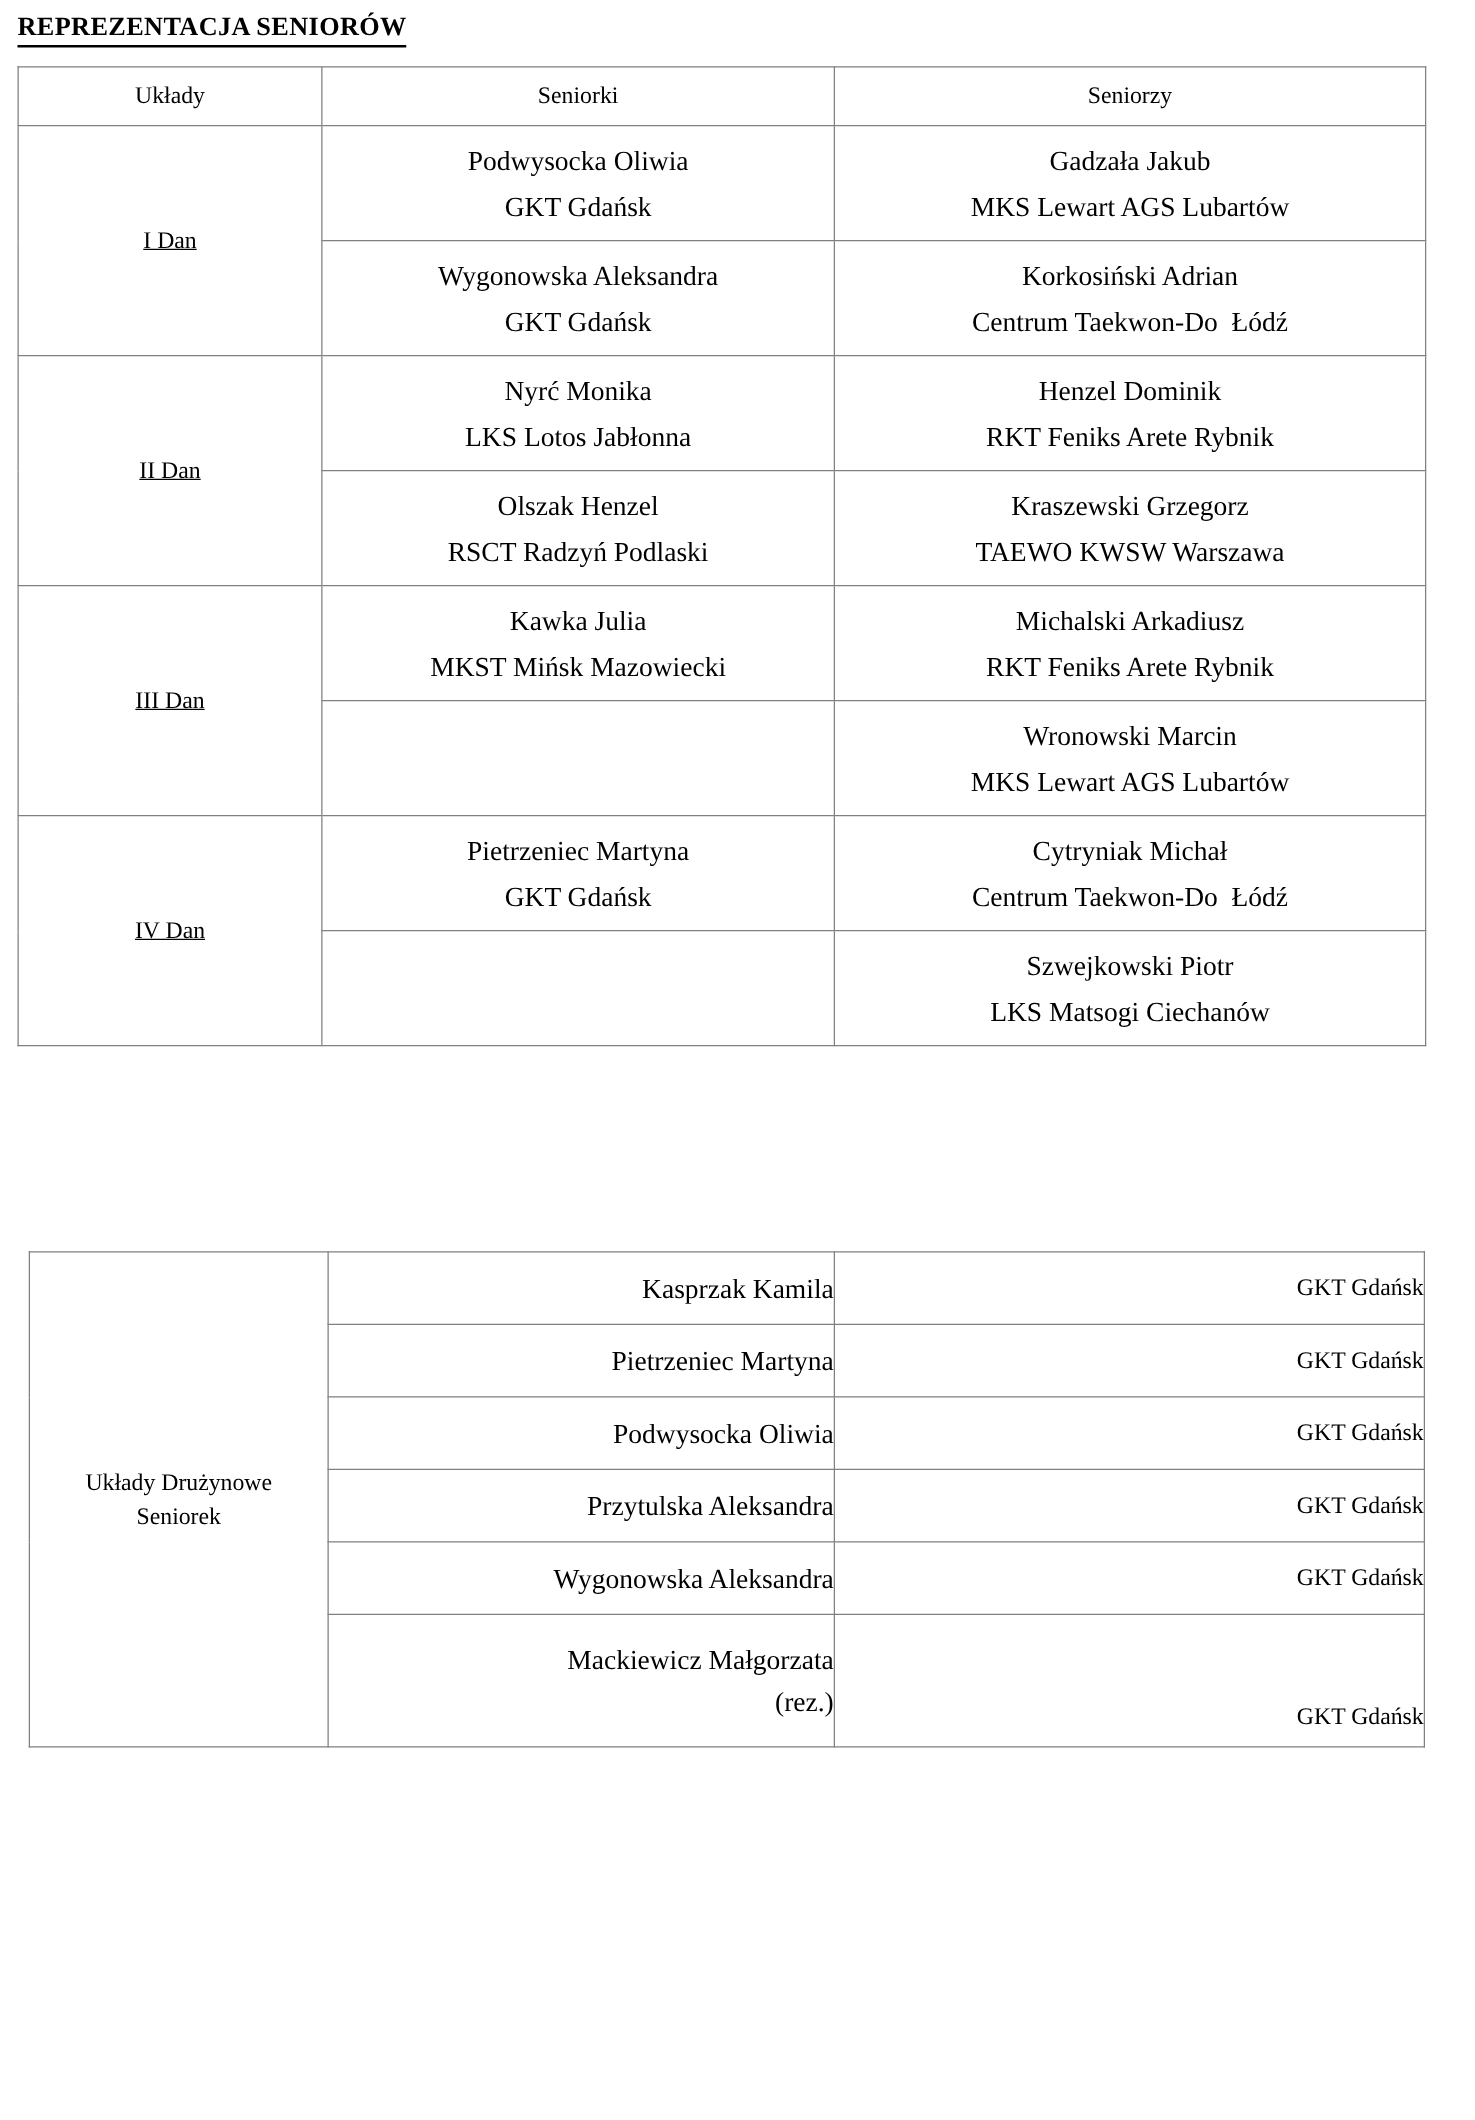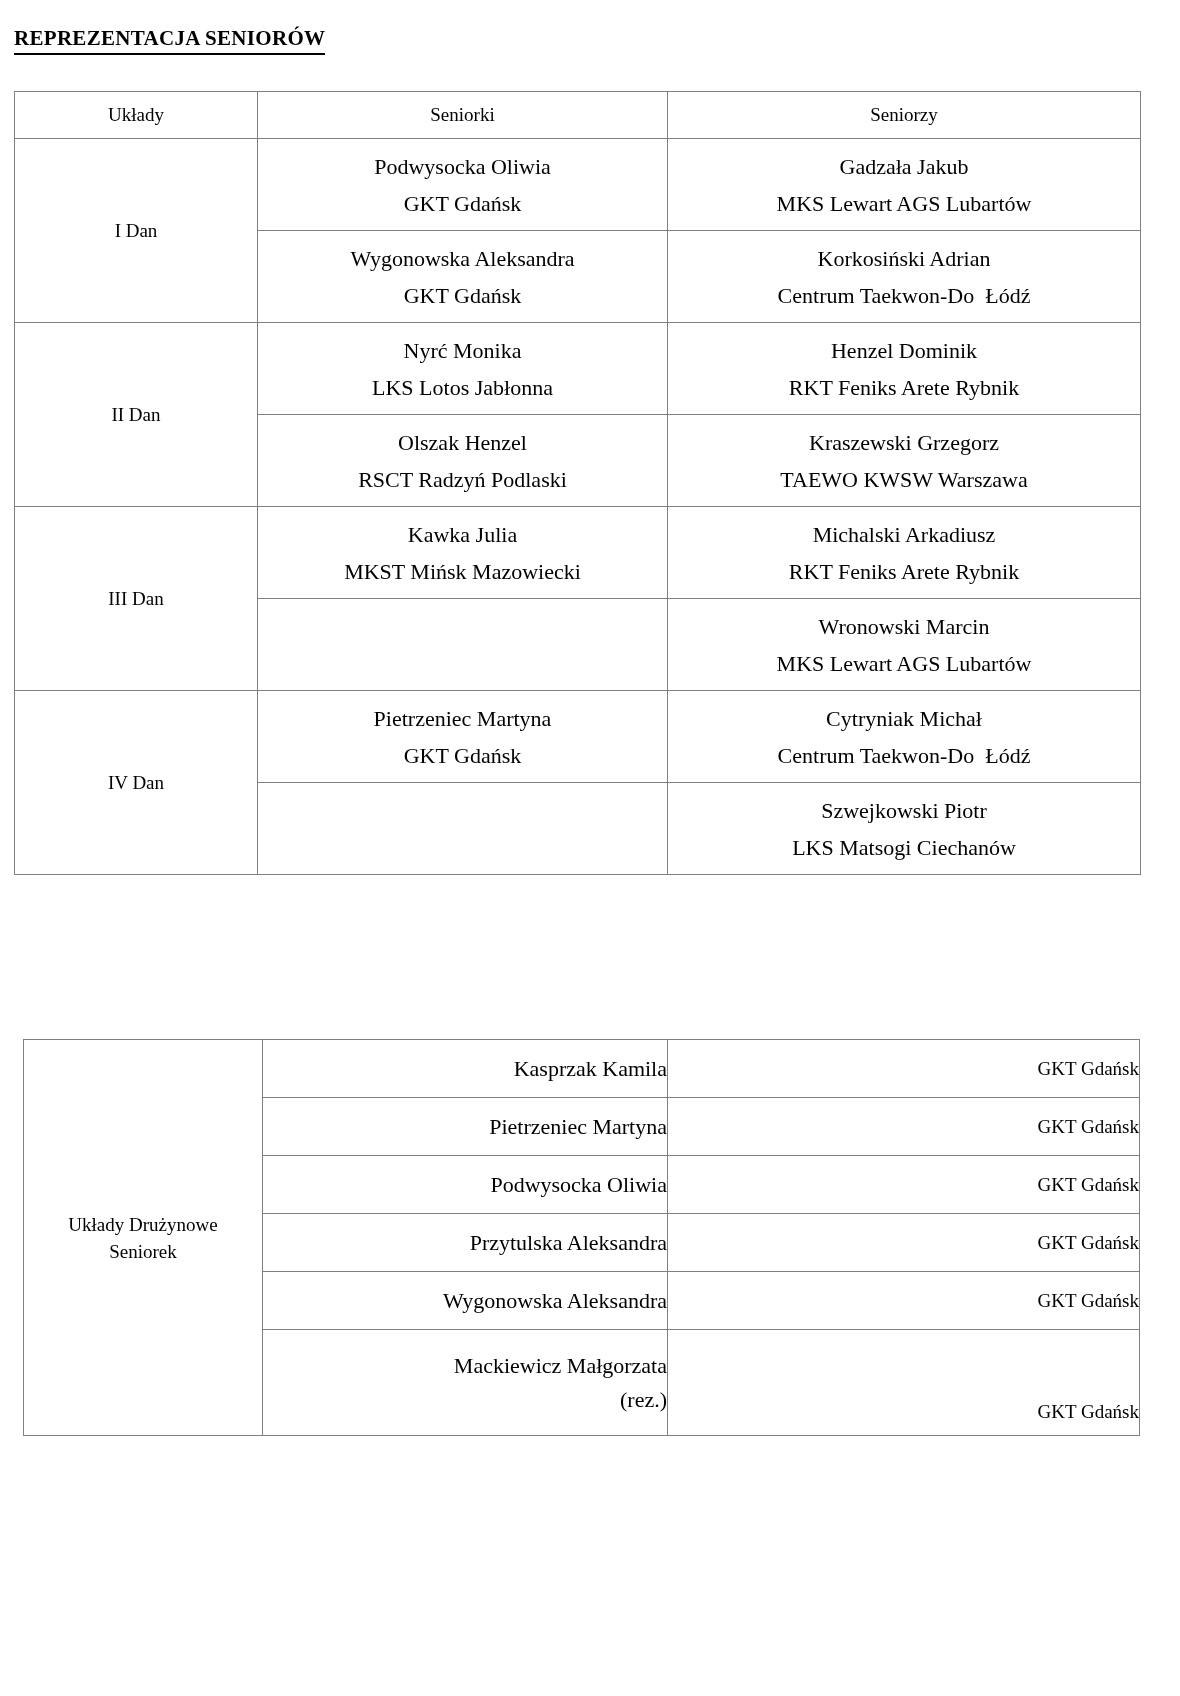--- a/index.html
+++ b/index.html
@@ -5,40 +5,40 @@
   * { box-sizing: border-box; }
   html, body { margin: 0; padding: 0; }
   body {
     width: 1180px; height: 1696px;
     background: #ffffff; color: #000000;
     font-family: "Liberation Serif", "DejaVu Serif", serif;
     overflow: hidden;
   }
   .page { padding-top: 8px; }
 
-  .title-wrap { margin: 17px 0 0 14px; text-decoration: underline; }
+  .title-wrap { margin: 0 0 0 14px; text-decoration: underline; }
   .doc-title {
     display: inline-block;
     font-size: 21px; font-weight: bold;
     letter-spacing: 0.3px;
     border-bottom: 2px solid #000;
     padding-bottom: 2px;
     line-height: 26px;
   }
 
   table { border-collapse: collapse; table-layout: fixed; }
   td { border: 1px solid #808080; padding: 0; vertical-align: middle; text-align: right; }
 
   
-  .t1 { margin: 36px 0 0 14px; width: 1126px; }
+  .t1 { margin: 15px 0 0 14px; width: 1126px; }
   .t1 .c1 { width: 243px; }
   .t1 .c2 { width: 410px; }
   .t1 .c3 { width: 473px; }
   .t1 .hdr td { height: 47px; text-align: center; font-size: 19px; }
-  .dan-label { text-align: center; font-size: 19px; }
+  .dan-label { text-align: center; font-size: 19px; text-decoration: underline; }
   .entry { height: 92px; text-align: center; font-size: 22px; }
   .entry .line { line-height: 37px; white-space: pre-wrap; }
 
   
   .t2 { margin: 164px 0 0 23px; width: 1116px; }
   .t3 { margin: 106px 0 0 23px; width: 1116px; }
   .t2 .c1, .t3 .c1 { width: 239px; }
   .t2 .c2, .t3 .c2 { width: 405px; }
   .t2 .c3, .t3 .c3 { width: 472px; }
   .group-label { text-align: center; font-size: 19px; line-height: 27px; white-space: pre-wrap; }

